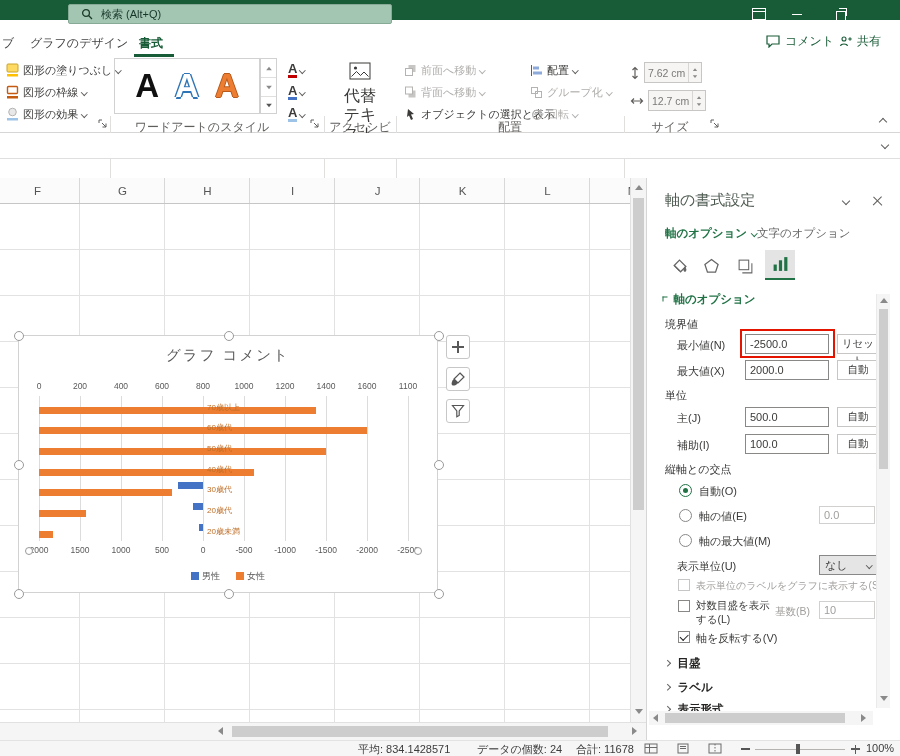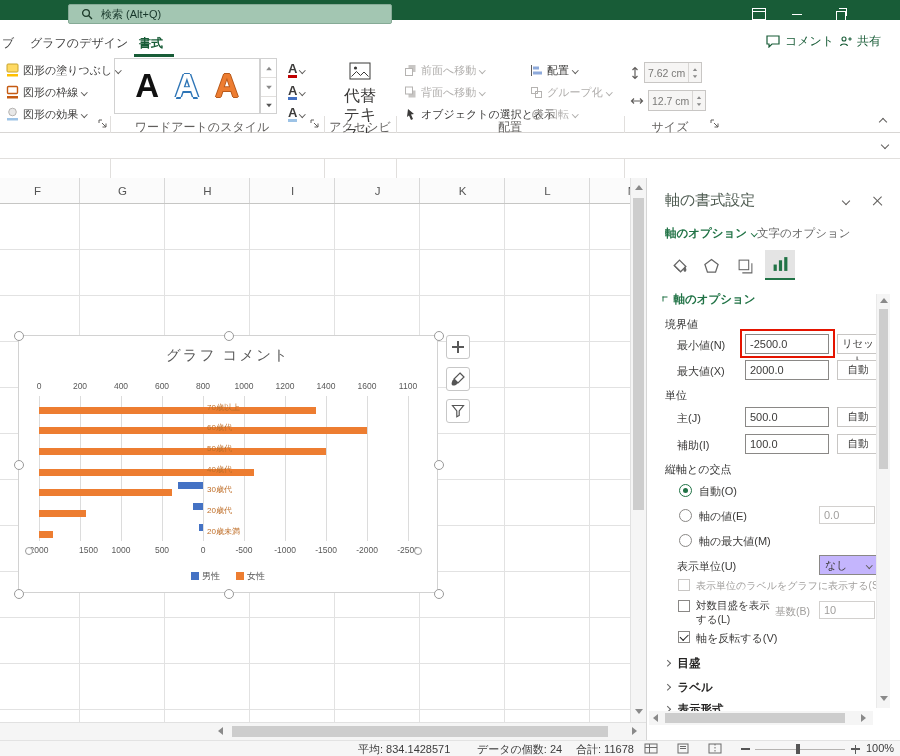--- a/index.html
+++ b/index.html
@@ -297,21 +297,21 @@
     <div style="position: absolute; left: 209px; top: 45px; width: 32px; text-align: center; font-size: 8.5px; color: rgb(89, 89, 89);">1000</div>
     <div style="position: absolute; left: 266px; top: 60px; width: 1px; height: 145px; background: rgb(220, 220, 220);"></div>
     <div style="position: absolute; left: 250px; top: 45px; width: 32px; text-align: center; font-size: 8.5px; color: rgb(89, 89, 89);">1200</div>
     <div style="position: absolute; left: 307px; top: 60px; width: 1px; height: 145px; background: rgb(220, 220, 220);"></div>
     <div style="position: absolute; left: 291px; top: 45px; width: 32px; text-align: center; font-size: 8.5px; color: rgb(89, 89, 89);">1400</div>
     <div style="position: absolute; left: 348px; top: 60px; width: 1px; height: 145px; background: rgb(220, 220, 220);"></div>
     <div style="position: absolute; left: 332px; top: 45px; width: 32px; text-align: center; font-size: 8.5px; color: rgb(89, 89, 89);">1600</div>
     <div style="position: absolute; left: 389px; top: 60px; width: 1px; height: 145px; background: rgb(220, 220, 220);"></div>
     <div style="position: absolute; left: 373px; top: 45px; width: 32px; text-align: center; font-size: 8.5px; color: rgb(89, 89, 89);">1100</div>
     <div style="position: absolute; left: 2px; top: 209px; width: 36px; text-align: center; font-size: 8.5px; color: rgb(89, 89, 89);">2000</div>
-    <div style="position: absolute; left: 43px; top: 209px; width: 36px; text-align: right; font-size: 8.5px; color: rgb(89, 89, 89);">1500</div>
+    <div style="position: absolute; left: 43px; top: 209px; width: 36px; text-align: center; font-size: 8.5px; color: rgb(89, 89, 89);">1500</div>
     <div style="position: absolute; left: 84px; top: 209px; width: 36px; text-align: center; font-size: 8.5px; color: rgb(89, 89, 89);">1000</div>
     <div style="position: absolute; left: 125px; top: 209px; width: 36px; text-align: center; font-size: 8.5px; color: rgb(89, 89, 89);">500</div>
     <div style="position: absolute; left: 166px; top: 209px; width: 36px; text-align: center; font-size: 8.5px; color: rgb(89, 89, 89);">0</div>
     <div style="position: absolute; left: 207px; top: 209px; width: 36px; text-align: center; font-size: 8.5px; color: rgb(89, 89, 89);">-500</div>
     <div style="position: absolute; left: 248px; top: 209px; width: 36px; text-align: center; font-size: 8.5px; color: rgb(89, 89, 89);">-1000</div>
     <div style="position: absolute; left: 289px; top: 209px; width: 36px; text-align: center; font-size: 8.5px; color: rgb(89, 89, 89);">-1500</div>
     <div style="position: absolute; left: 330px; top: 209px; width: 36px; text-align: center; font-size: 8.5px; color: rgb(89, 89, 89);">-2000</div>
     <div style="position: absolute; left: 371px; top: 209px; width: 36px; text-align: center; font-size: 8.5px; color: rgb(89, 89, 89);">-2500</div>
     <div style="position: absolute; left: 20px; top: 70.5px; width: 276.75px; height: 7px; background: rgb(237, 125, 49);"></div>
     <div style="position: absolute; left: 188px; top: 65.5px; font-size: 8px; color: rgb(191, 110, 40); white-space: nowrap;">70歳以上</div>
@@ -439,21 +439,21 @@
   <div class="a panel-label" style="left:52px;top:306px">自動(O)</div>
 
   <div class="a radio" style="left:32px;top:331px"></div>
   <div class="a panel-label" style="left:52px;top:331px">軸の値(E)</div>
   <div class="a input dis" style="left:172px;top:328px;width:56px;height:18px;line-height:16px">0.0</div>
 
   <div class="a radio" style="left:32px;top:356px"></div>
   <div class="a panel-label" style="left:52px;top:356px">軸の最大値(M)</div>
 
   <div class="a panel-label" style="left:30px;top:381px">表示単位(U)</div>
-  <div class="a flex" style="left:172px;top:377px;width:58px;height:20px;border:1px solid #8a8886;box-sizing:border-box;background:#c4b5fd;padding:0 5px;justify-content:space-between">
+  <div class="a flex" style="left:172px;top:377px;width:58px;height:20px;border:1px solid #8a8886;box-sizing:border-box;background:#e5e5e5;padding:0 5px;justify-content:space-between">
     <span style="font-size:11px">なし</span>
     <span class="chev cd sm" style="color:#605e5c"></span>
   </div>
 
   <div class="a cb dis" style="left:31px;top:401px"></div>
   <div class="a" style="left:49px;top:401px;font-size:10px;color:#a19f9d;white-space:nowrap">表示単位のラベルをグラフに表示する(S)</div>
 
   <div class="a cb" style="left:31px;top:422px"></div>
   <div class="a" style="left:49px;top:420px;width:78px;font-size:10.5px;color:#3b3a39;line-height:1.35;word-break:break-all">対数目盛を表示する(L)</div>
   <div class="a" style="left:128px;top:427px;font-size:10.5px;color:#a19f9d">基数(B)</div>

